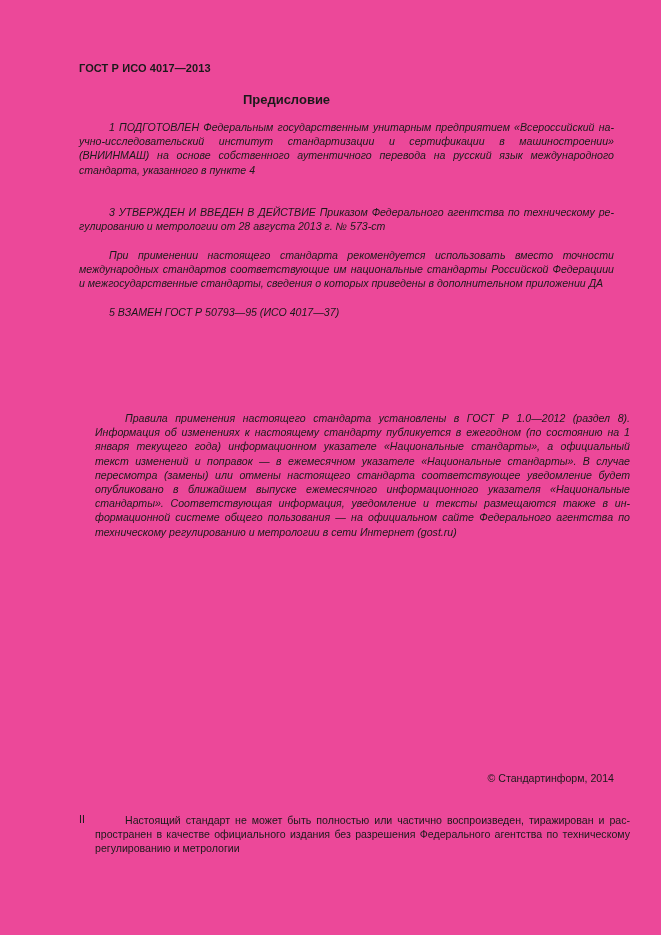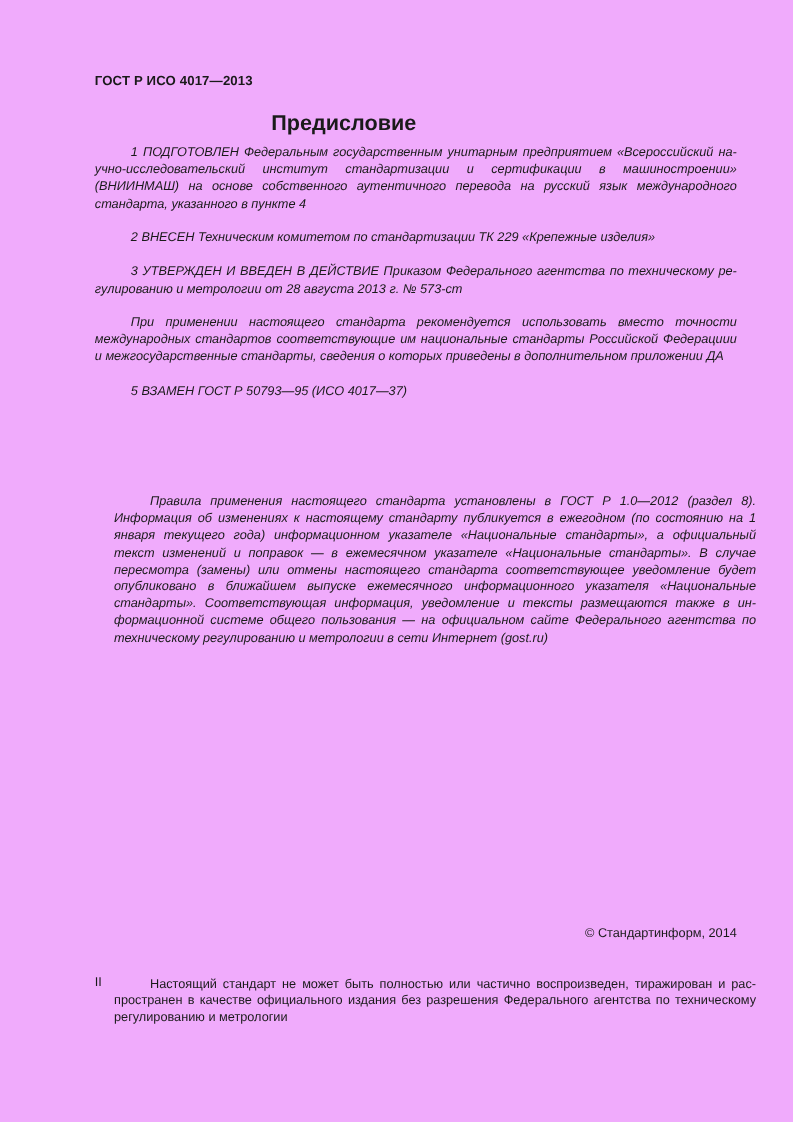--- a/index.html
+++ b/index.html
@@ -12,37 +12,37 @@
       height: 935px;
       position: relative;
       overflow: hidden;
       font-family: "Liberation Sans", "DejaVu Sans", sans-serif;
       color: #1a1a1a;
     }
     .page {
       position: absolute;
       left: 0; top: 0;
       width: 661px; height: 935px;
-      background: #f0abfc;
+      background: #ec4899;
     }
     .header-code {
       position: absolute;
       left: 79px;
       top: 62px;
       font-size: 11px;
       font-weight: bold;
       letter-spacing: 0.1px;
     }
     .section-title {
       position: absolute;
       left: 0;
       width: 547px;
       top: 92px;
       text-align: center;
-      font-size: 18px;
+      font-size: 13px;
       font-weight: bold;
       padding-left: 26px;
       box-sizing: border-box;
     }
     .body {
       position: absolute;
       left: 79px;
       width: 535px;
       top: 120px;
       font-size: 10.6px;
@@ -97,21 +97,20 @@
 
 <div class="page">
 
   <div class="header-code">ГОСТ Р ИСО 4017—2013</div>
 
   <div class="section-title">Предисловие</div>
 
   <div class="body">
     <p class="para">1 ПОДГОТОВЛЕН Федеральным государственным унитарным предприятием «Всероссийский на­учно-исследовательский институт стандартизации и сертификации в машиностроении» (ВНИИНМАШ) на основе собственного аутентичного перевода на русский язык международного стандарта, указанного в пункте 4</p>
     <div class="gap"></div>
-    <p class="para">2 ВНЕСЕН Техническим комитетом по стандартизации ТК 229 «Крепежные изделия»</p>
     <div class="gap"></div>
     <p class="para">3 УТВЕРЖДЕН И ВВЕДЕН В ДЕЙСТВИЕ Приказом Федерального агентства по техническому ре­гулированию и метрологии от 28 августа 2013 г. № 573-ст</p>
     <div class="gap"></div>
     <p class="para">При применении настоящего стандарта рекомендуется использовать вместо точности междуна­родных стандартов соответствующие им национальные стандарты Российской Федерациии и межгосу­дарственные стандарты, сведения о которых приведены в дополнительном приложении ДА</p>
     <div class="gap"></div>
     <p class="para">5 ВЗАМЕН ГОСТ Р 50793—95 (ИСО 4017—37)</p>
   </div>
 
   <p class="note">Правила применения настоящего стандарта установлены в ГОСТ Р 1.0—2012 (раздел 8). Информация об изменениях к настоящему стандарту публикуется в ежегодном (по состоянию на 1 января текущего года) информационном указателе «Национальные стандарты», а официальный текст изменений и поправок — в ежемесячном указателе «Национальные стандарты». В случае пересмотра (замены) или отмены настоящего стандарта соответствующее уведомление будет опубликовано в ближайшем выпуске ежемесячного информационного указателя «Национальные стандарты». Соответствующая информация, уведомление и тексты размещаются также в ин­формационной системе общего пользования — на официальном сайте Федерального агентства по техническому регулированию и метрологии в сети Интернет (gost.ru)</p>
 

